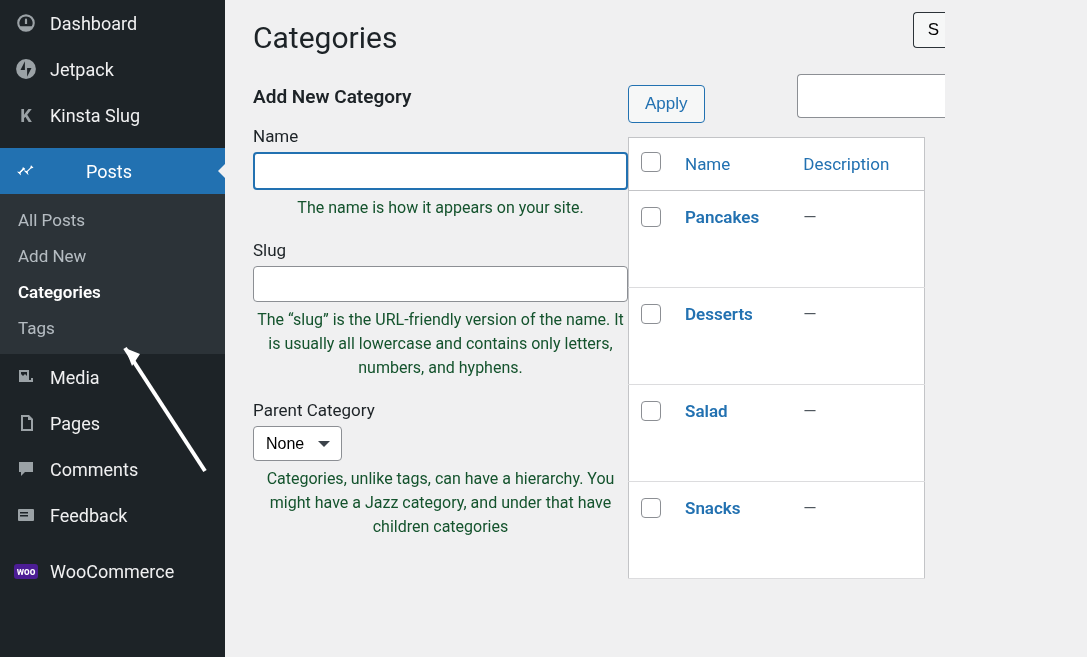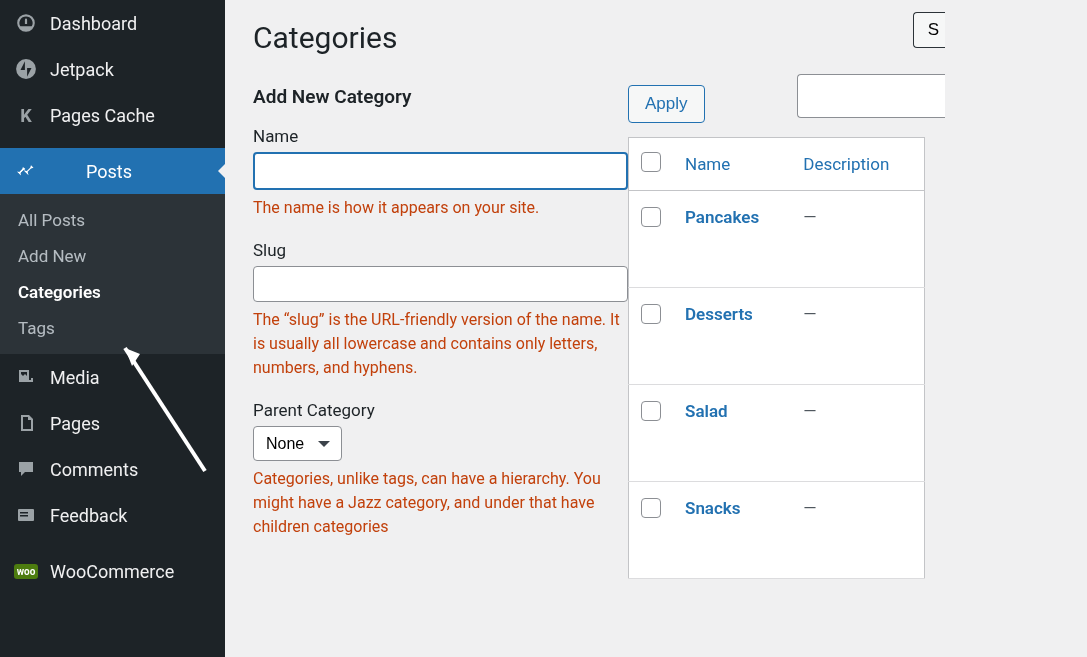--- a/index.html
+++ b/index.html
@@ -114,23 +114,24 @@
       border-radius: 4px;
       background: #fff;
       margin-bottom: 6px;
     }
     .text-input.focused {
       border: 2px solid #2271b1;
       outline: none;
     }
     .help-text {
       font-size: 16px;
-      color: #c2410c;
+      color: #14532d;
       line-height: 1.5;
       margin-bottom: 20px;
+      text-align: center;
     }
     .select-wrap {
       position: relative;
       display: inline-block;
       margin-bottom: 6px;
     }
     .select-box {
       appearance: none;
       padding: 8px 36px 8px 12px;
       font-size: 16px;
@@ -287,21 +288,21 @@
             <path fill="#1d2327" d="M9 3v8H5l4-8zm2 6h4l-4 8v-8z"></path>
           </svg>
       </span>
       <span>Jetpack</span>
     </div>
 
     <div class="sidebar-item">
       <span class="icon">
         <span style="font-weight:700;font-size:18px;">K</span>
       </span>
-      <span>Pages Cache</span>
+      <span>Kinsta Slug</span>
     </div>
 
     <div class="sidebar-sep"></div>
 
     <div class="sidebar-item active">
       <span class="icon">
         <svg width="22" height="22" viewBox="0 0 20 20" fill="currentColor">
             <path d="M13 2l5 5-3 1-5 5 1 4-3-3-5 5 5-5-3-3 4 1 5-5 1-3-2-2z" transform="rotate(0 10 10)"></path>
             <path d="M12.5 2.5l5 5-2.5.8L10 13l.8 3.2L8 13.4 2.5 19l5.5-5.5L5.2 10.7 8.4 11.5 13.2 6.7 14 4.2z"></path>
           </svg>
@@ -363,21 +364,21 @@
             <rect x="4" y="10" width="8" height="1.5" fill="#1d2327"></rect>
           </svg>
       </span>
       <span>Feedback</span>
     </div>
 
     <div class="sidebar-sep"></div>
 
     <div class="sidebar-item">
       <span class="icon">
-        <span style="background:#4d7c0f;color:#fff;font-size:10px;font-weight:700;padding:2px 3px;border-radius:3px;">woo</span>
+        <span style="background:#4c1d95;color:#fff;font-size:10px;font-weight:700;padding:2px 3px;border-radius:3px;">woo</span>
       </span>
       <span>WooCommerce</span>
     </div>
 
     <svg class="arrow-annotation" width="110" height="150" viewBox="0 0 110 150">
       <line x1="15" y1="12" x2="95" y2="135" stroke="#fff" stroke-width="4"></line>
       <polygon points="15,12 30,18 22,30" fill="#fff"></polygon>
     </svg>
   </nav>
 

